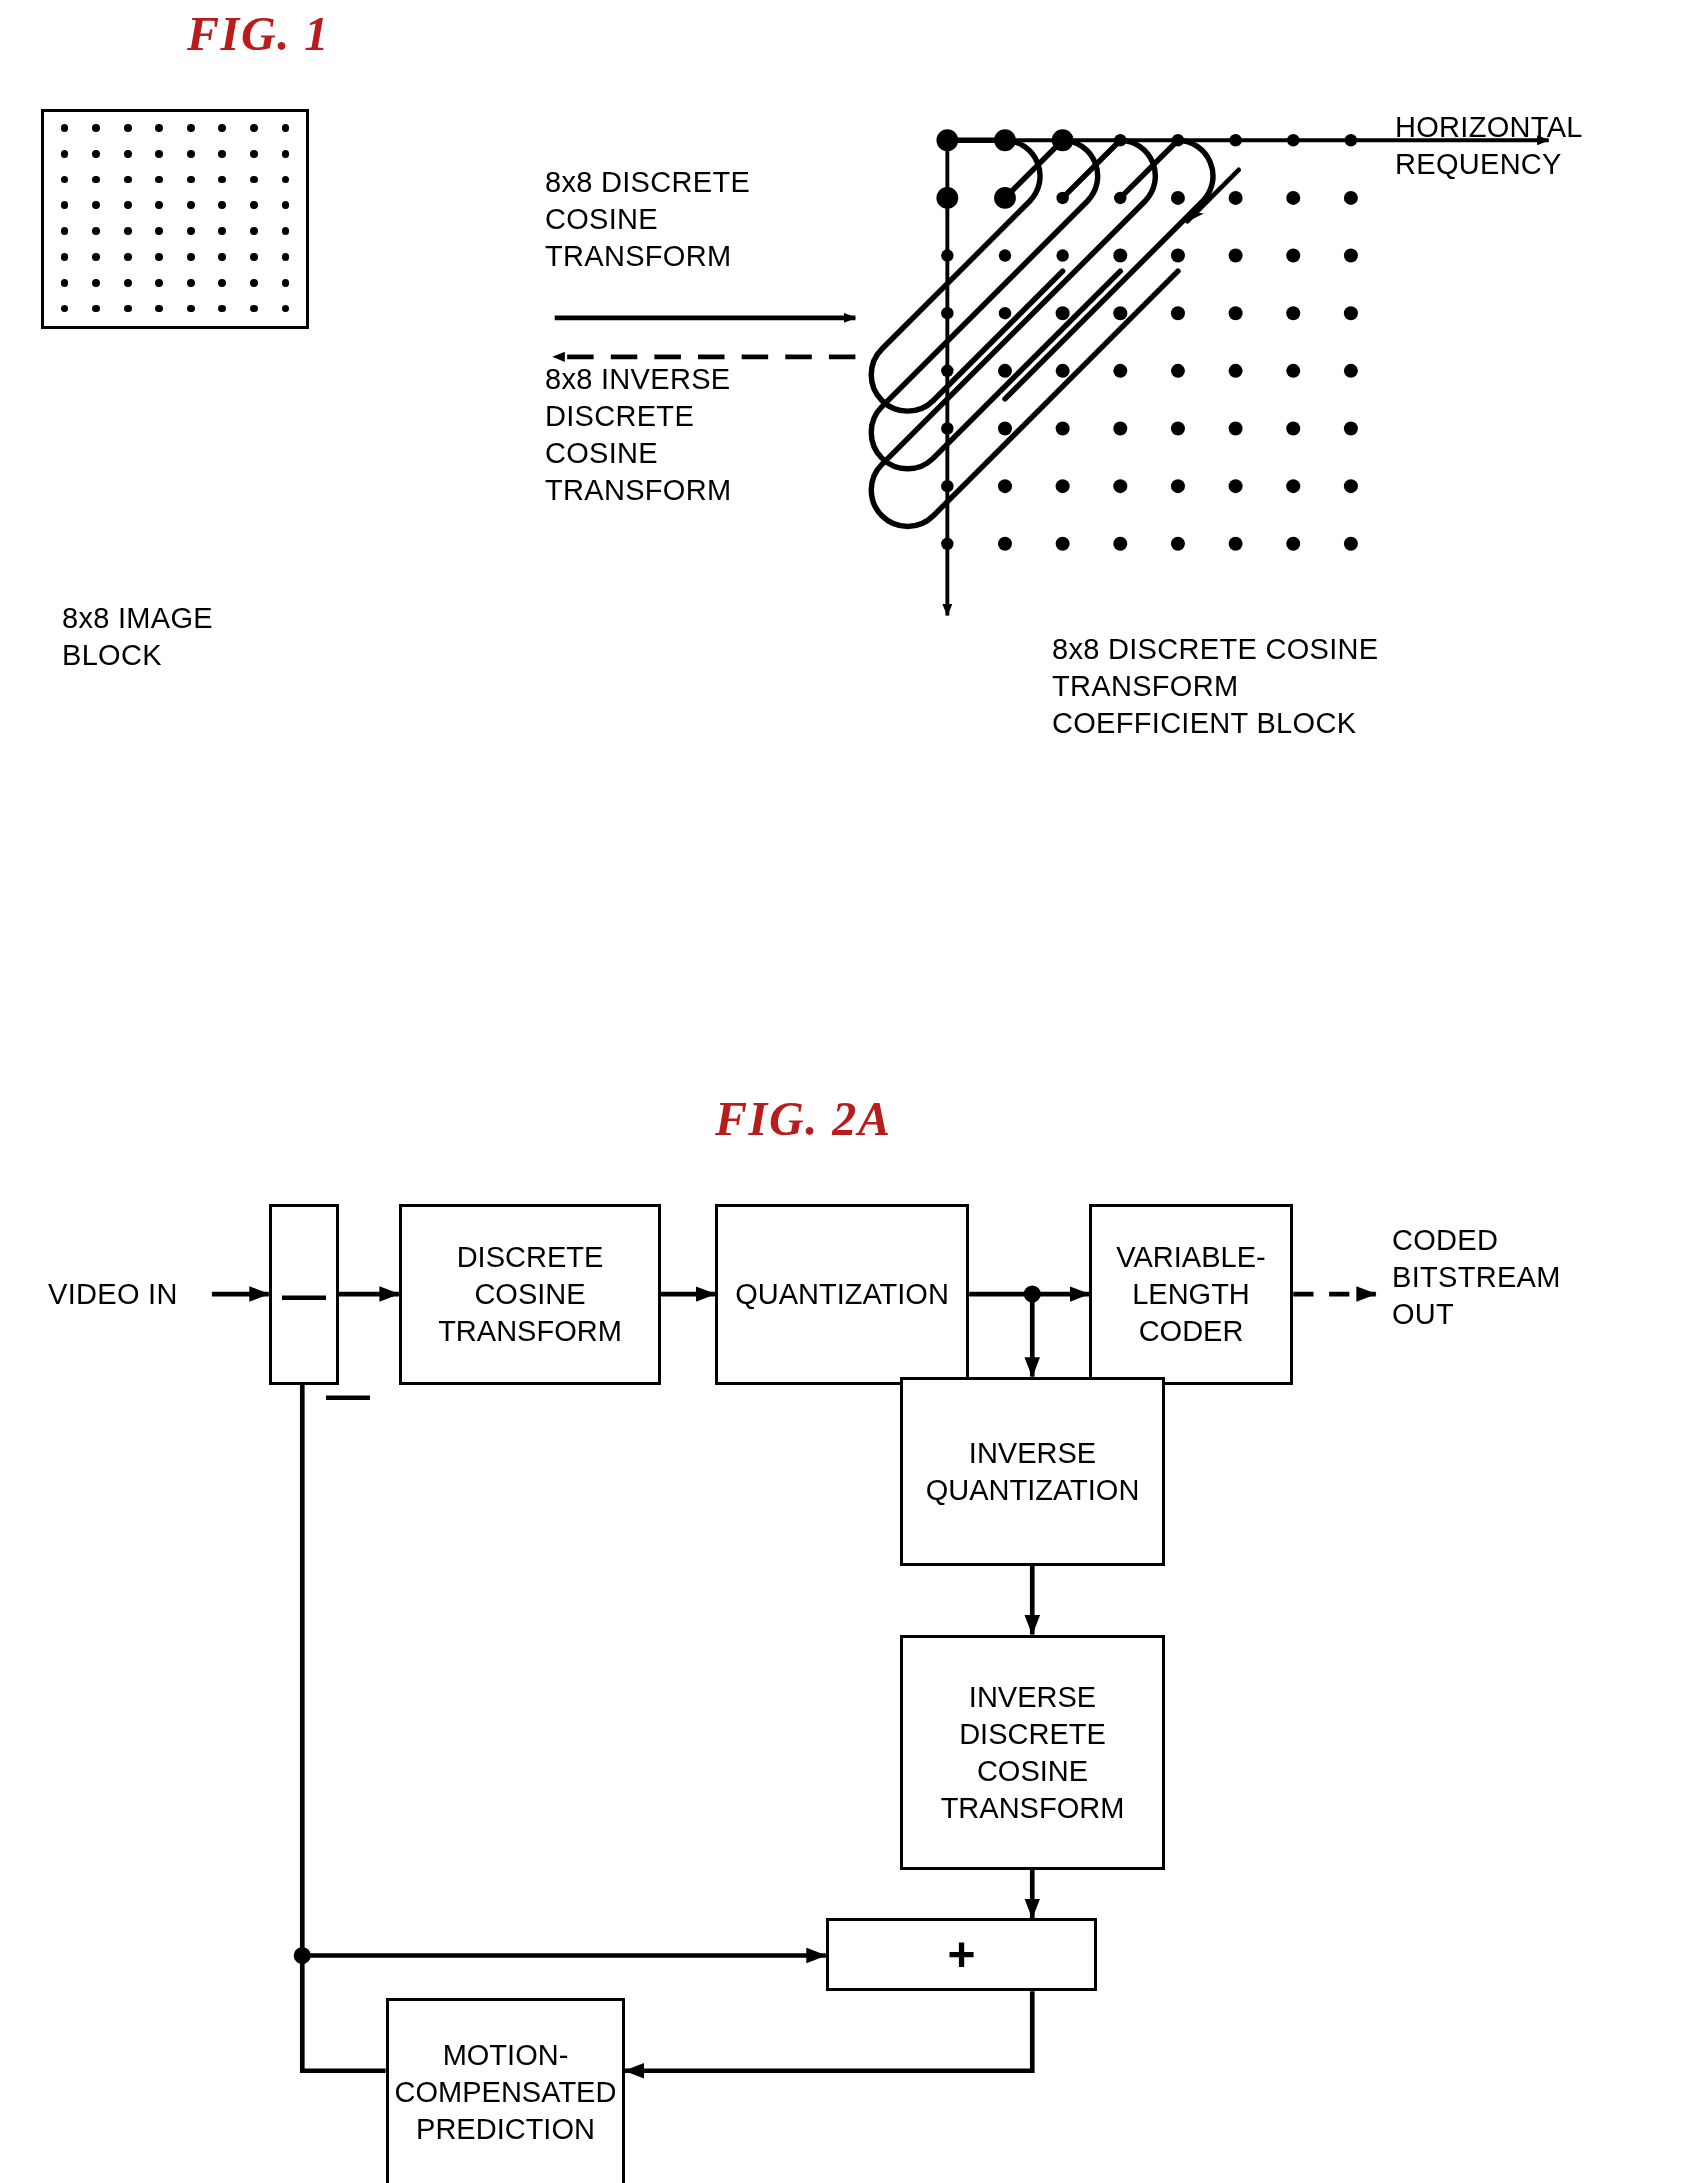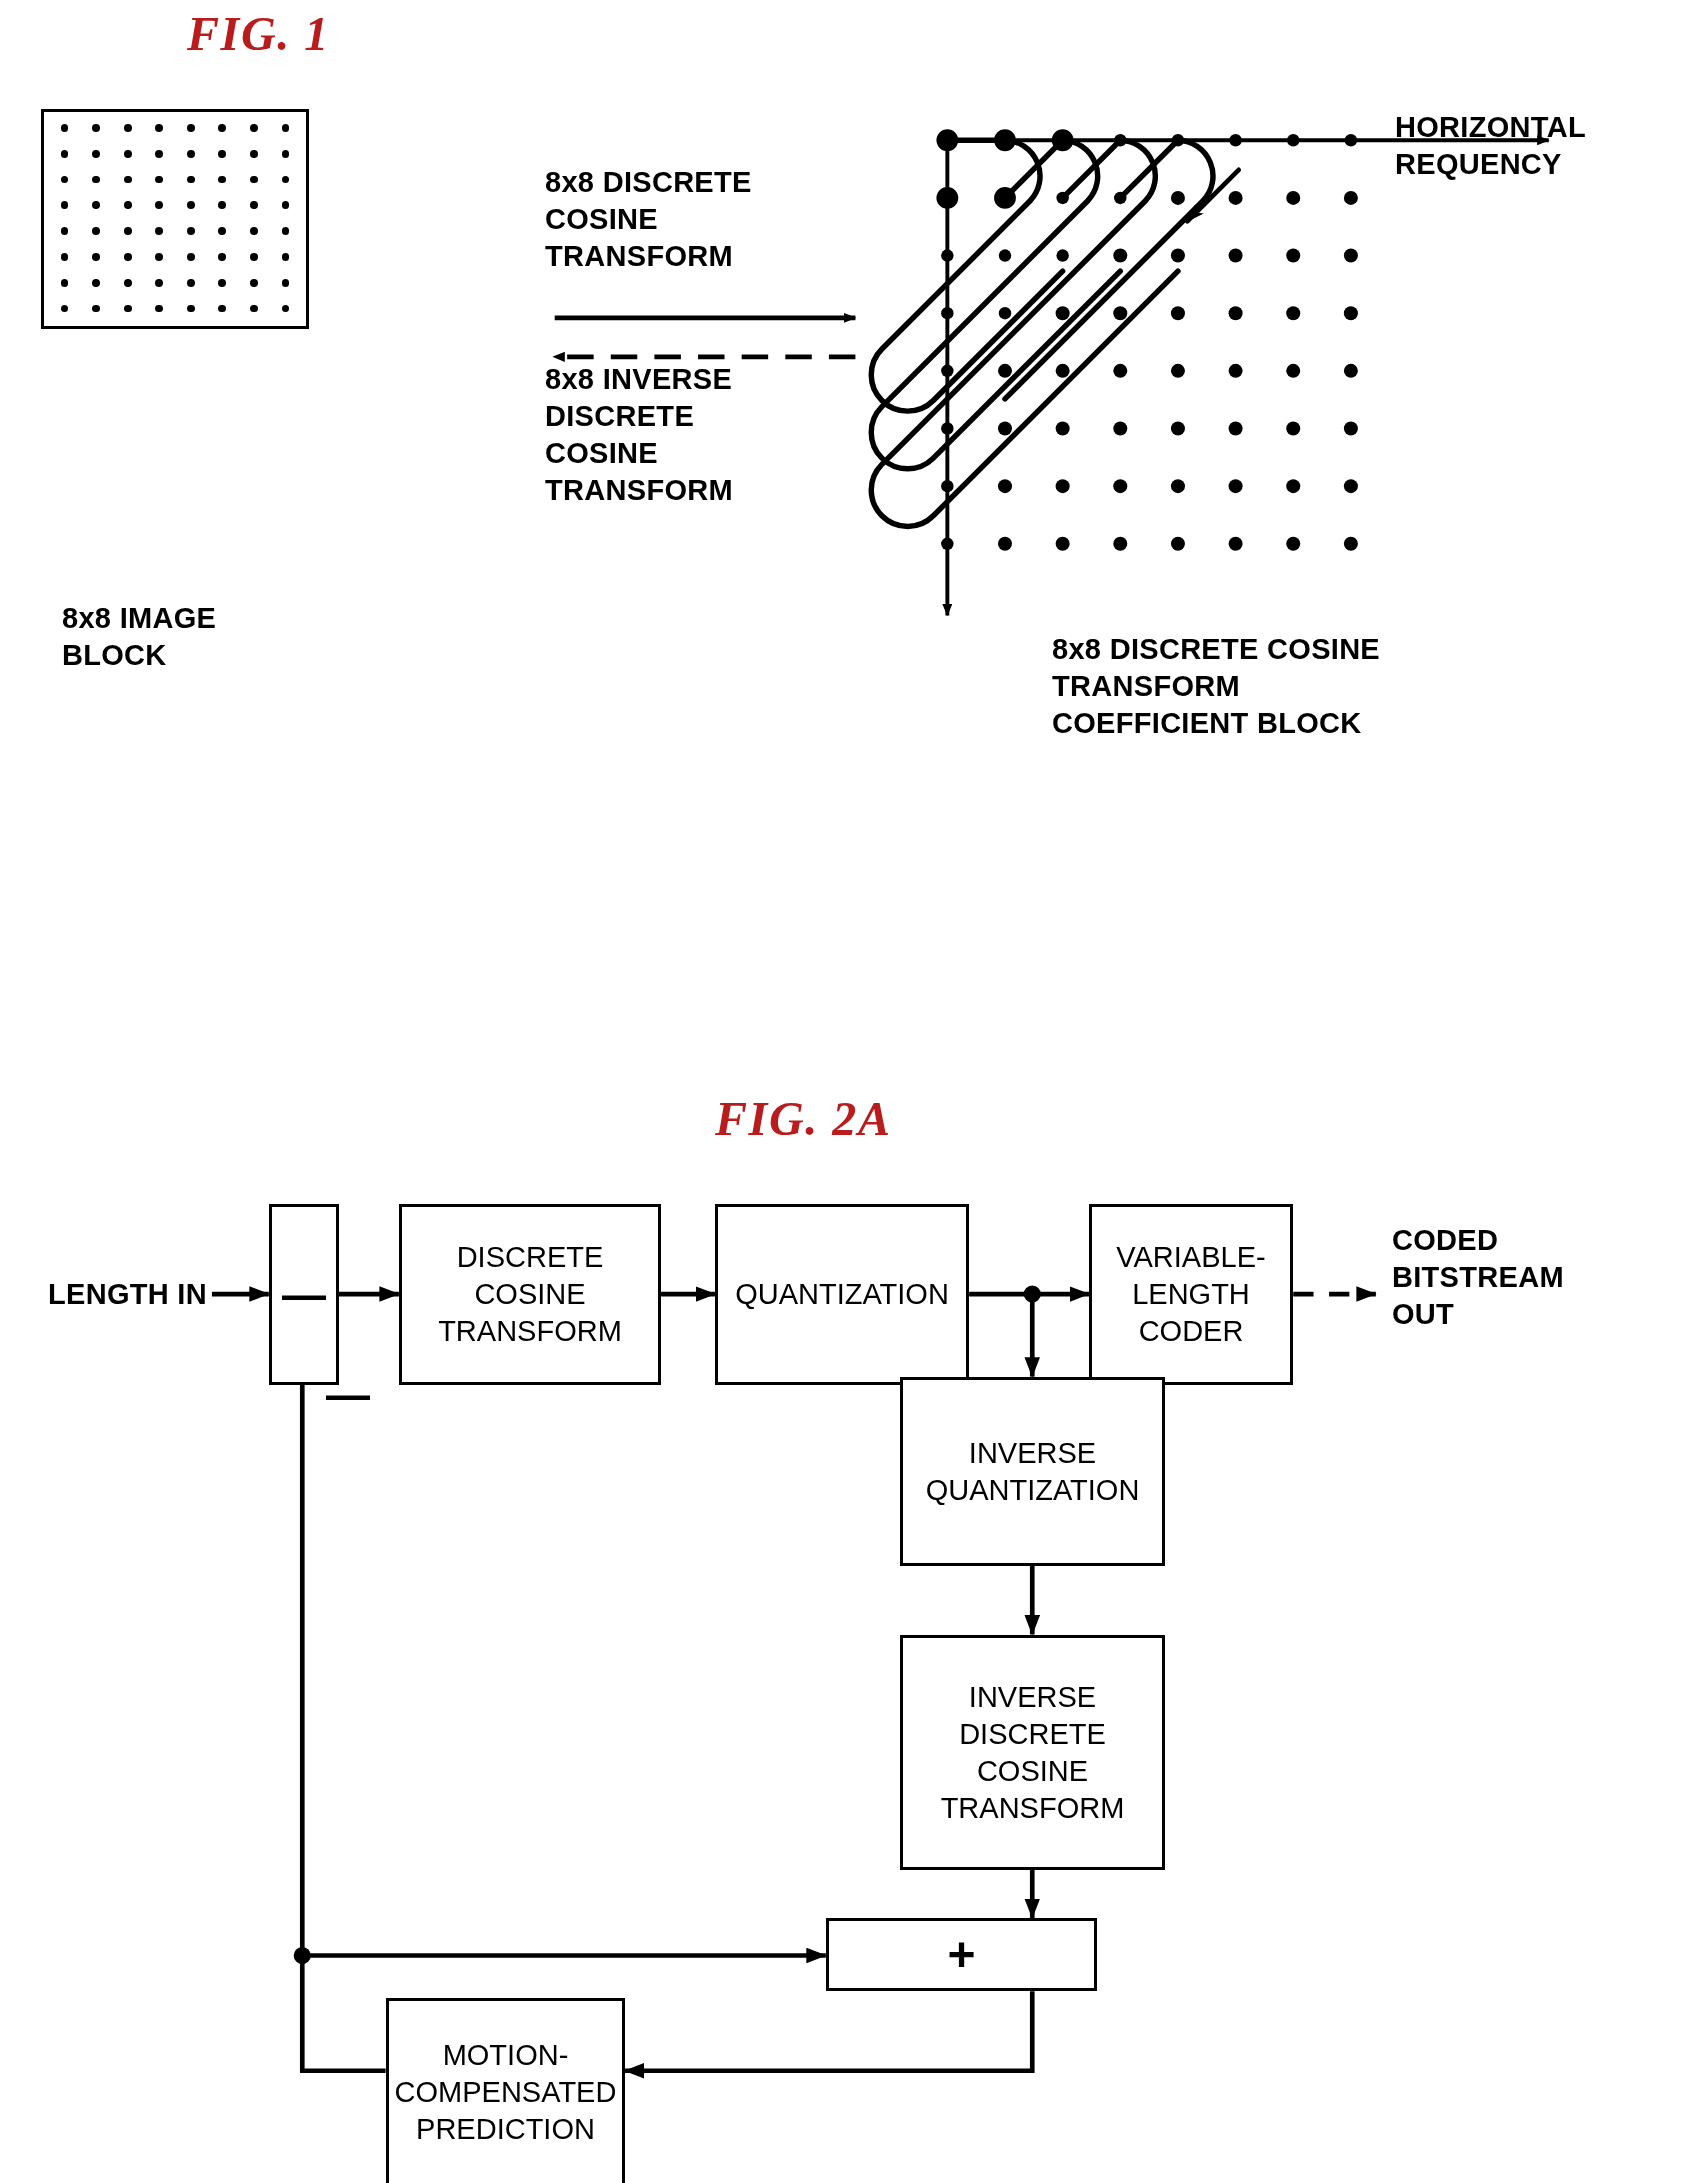--- a/index.html
+++ b/index.html
@@ -34,21 +34,20 @@
 
   
   .lbl {
     position: absolute;
     font-family: "Liberation Sans", sans-serif;
     font-size: 29px;
     line-height: 37px;
     letter-spacing: 0.3px;
     color: #000;
     white-space: pre-line;
-    font-weight: bold;
   }
   .lbl.center { text-align: left; }
   .lbl.left   { text-align: left; }
 
   
   #image-block {
     position: absolute;
     left: 41px;  top: 109px;
     width: 262px; height: 214px;
     border: 3.9px solid #000;
@@ -398,20 +397,20 @@
 TRANSFORM</div>
 
   <div class="op-sign" id="adder" style="left:826px; top:1918px; width:271px; height:73px;">
     <span class="sign-glyph" style="font-size:48px;">+</span>
   </div>
 
   <div class="blk" id="blk-mcp" style="left:386px; top:1998px; width:239px; height:189px;">MOTION-
 COMPENSATED
 PREDICTION</div>
 
-  <div class="lbl left" id="video-in-lbl" style="left:48px; top:1276px; width:179px;">LENGTH IN</div>
+  <div class="lbl left" id="video-in-lbl" style="left:48px; top:1276px; width:179px;">VIDEO IN</div>
 
   <div class="lbl left" id="bitstream-out-lbl" style="left:1392px; top:1222px; width:296px;">CODED
 BITSTREAM
 OUT</div>
 
 </div>
 
 
 </body></html>

